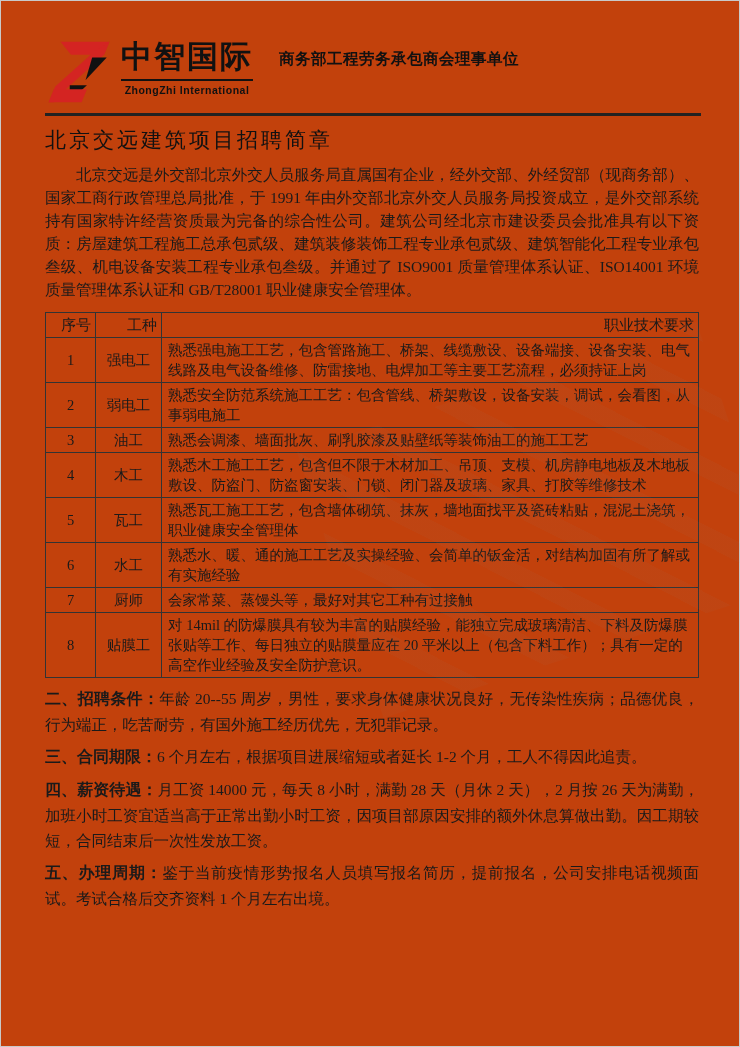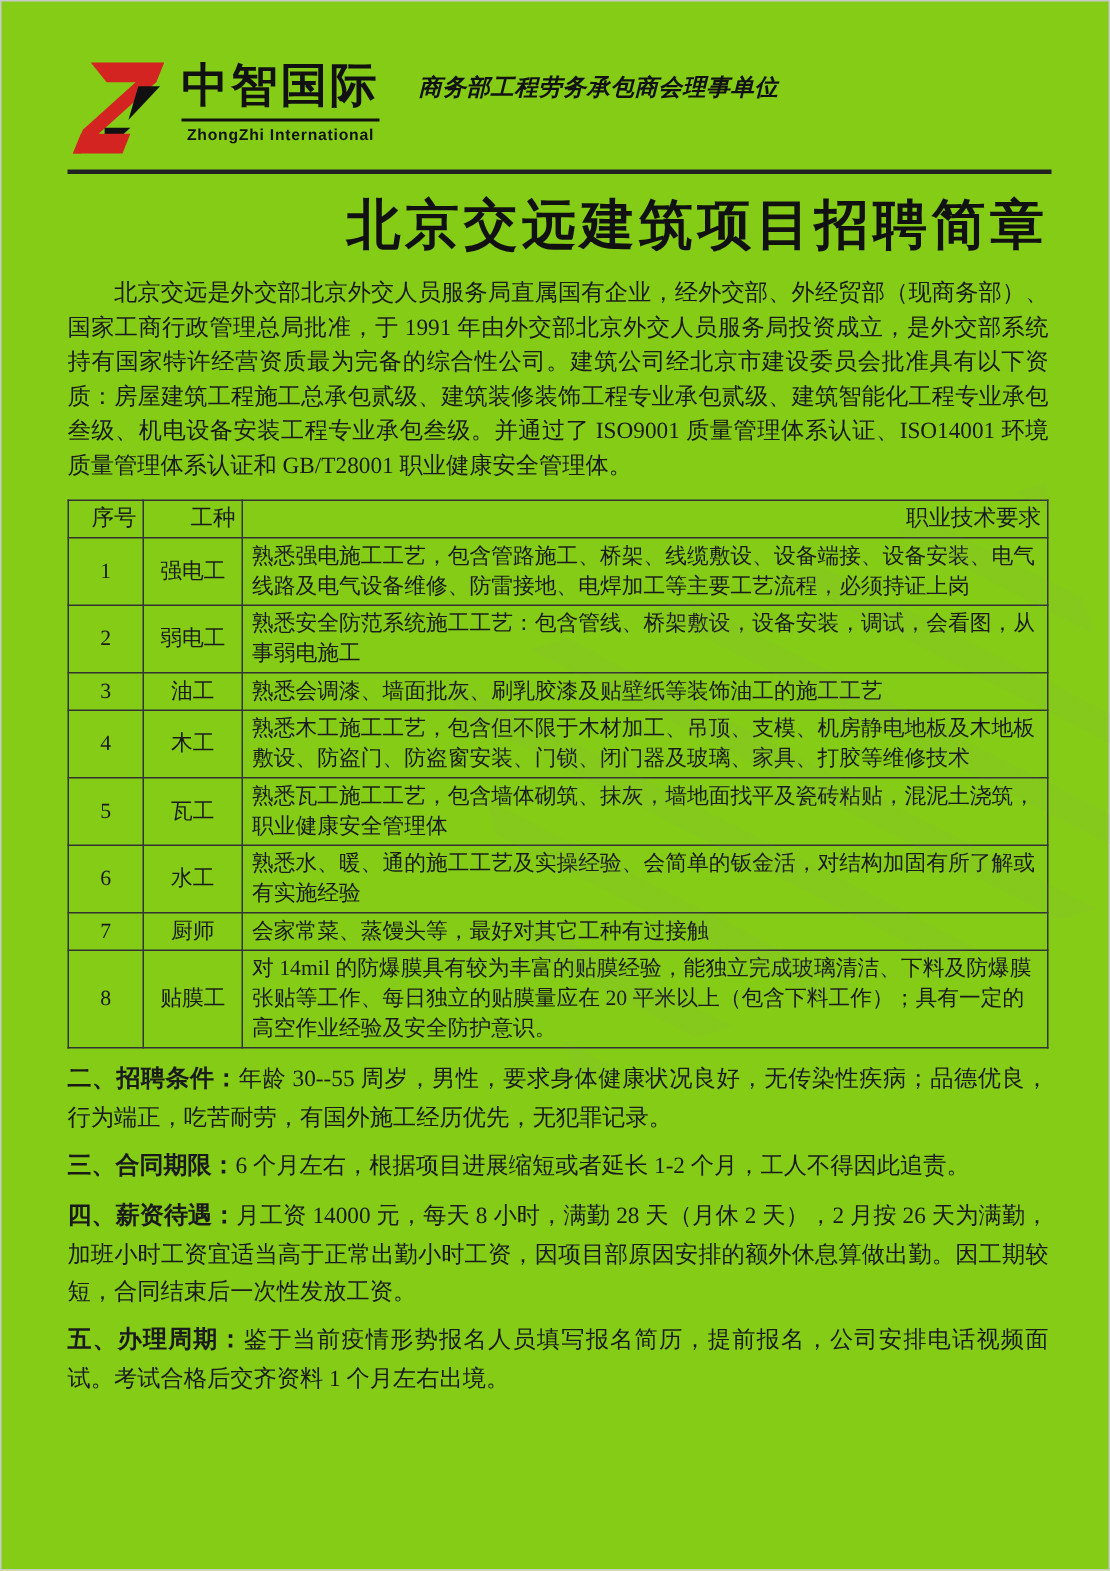--- a/index.html
+++ b/index.html
@@ -6,47 +6,47 @@
   html, body { background: #ffffff; }
   body {
     width: 740px; height: 1047px;
     font-family: "Liberation Serif", "DejaVu Serif", serif;
     color: #1a1a1a;
     position: relative;
   }
   .page {
     width: 740px; height: 1047px;
     border: 1px solid #c9c9c9;
-    background: #84cc16;
+    background: #c2410c;
     padding: 38px 40px 0 44px;
     overflow: hidden;
   }
   
   .header { display: flex; align-items: flex-start; gap: 16px; }
   .logo-block { display: flex; align-items: flex-start; gap: 8px; width: 218px; flex: 0 0 auto; }
   .logo-mark { width: 68px; height: 66px; flex: 0 0 auto; }
   .logo-text { padding-top: 2px; }
   .logo-cn {
     font-family: "Liberation Sans", "DejaVu Sans", sans-serif;
     font-weight: bold; font-size: 31px; line-height: 1.05; letter-spacing: 2px; color: #111;
   }
   .logo-en {
     font-family: "Liberation Sans", "DejaVu Sans", sans-serif;
     font-weight: bold; font-size: 10.5px; letter-spacing: 0.5px; color: #111;
     border-top: 2px solid #111; margin-top: 5px; padding-top: 3px; white-space: nowrap; text-align: center;
   }
   .header-right { padding-top: 6px; }
   .header-line {
     font-weight: bold; font-size: 15.5px; line-height: 1.75; color: #111;
-    font-style: italic; letter-spacing: 0.5px; white-space: nowrap;
+    letter-spacing: 0.5px; white-space: nowrap;
   }
   .header-rule { border: none; border-top: 3px solid #222; margin: 8px 0 10px 0; width: 656px; }
   
   .doc-title {
-    text-align: right; font-weight: bold; font-size: 36px; letter-spacing: 3px;
+    text-align: left; font-weight: normal; font-size: 21px; letter-spacing: 3px;
     margin: 4px 0 10px 0; color: #111;
   }
   
   .para {
     font-size: 15.5px; line-height: 1.48; text-align: justify; color: #1a1a1a;
   }
   .intro { text-indent: 2em; margin-bottom: 10px; }
   .sec-head { font-weight: bold; font-size: 16.5px; margin: 8px 0 8px 0; }
   .sec-para { font-size: 15.5px; line-height: 1.62; text-align: justify; margin-top: 7px; }
   .sec-para .lbl { font-weight: bold; font-size: 16px; }
@@ -152,21 +152,21 @@
       <td>会家常菜、蒸馒头等，最好对其它工种有过接触</td>
     </tr>
     <tr>
       <td class="c-no">8</td>
       <td class="c-job">贴膜工</td>
       <td>对 14mil 的防爆膜具有较为丰富的贴膜经验，能独立完成玻璃清洁、下料及防爆膜张贴等工作、每日独立的贴膜量应在 20 平米以上（包含下料工作）；具有一定的高空作业经验及安全防护意识。</td>
     </tr>
   </tbody>
     </table>
 
-  <div class="sec-para"><span class="lbl">二、招聘条件：</span><span>年龄 30--55 周岁，男性，要求身体健康状况良好，无传染性疾病；品德优良，行为端正，吃苦耐劳，有国外施工经历优先，无犯罪记录。</span></div>
+  <div class="sec-para"><span class="lbl">二、招聘条件：</span><span>年龄 20--55 周岁，男性，要求身体健康状况良好，无传染性疾病；品德优良，行为端正，吃苦耐劳，有国外施工经历优先，无犯罪记录。</span></div>
 
   <div class="sec-para"><span class="lbl">三、合同期限：</span><span>6 个月左右，根据项目进展缩短或者延长 1-2 个月，工人不得因此追责。</span></div>
 
   <div class="sec-para"><span class="lbl">四、薪资待遇：</span><span>月工资 14000 元，每天 8 小时，满勤 28 天（月休 2 天），2 月按 26 天为满勤，加班小时工资宜适当高于正常出勤小时工资，因项目部原因安排的额外休息算做出勤。因工期较短，合同结束后一次性发放工资。</span></div>
 
   <div class="sec-para"><span class="lbl">五、办理周期：</span><span>鉴于当前疫情形势报名人员填写报名简历，提前报名，公司安排电话视频面试。考试合格后交齐资料 1 个月左右出境。</span></div>
 
 
   <div class="watermark"></div>
 </div>

